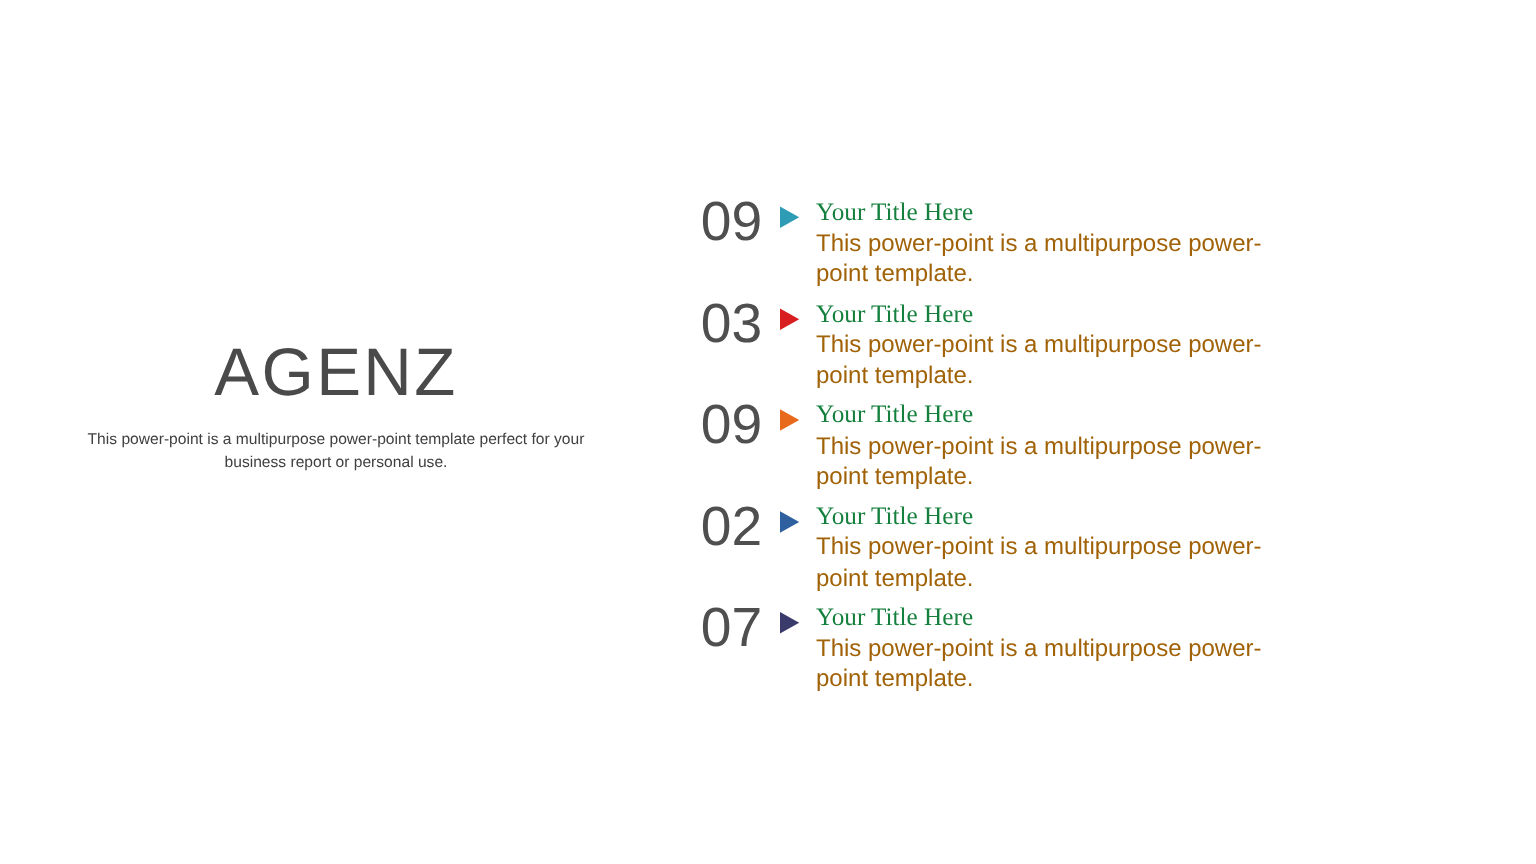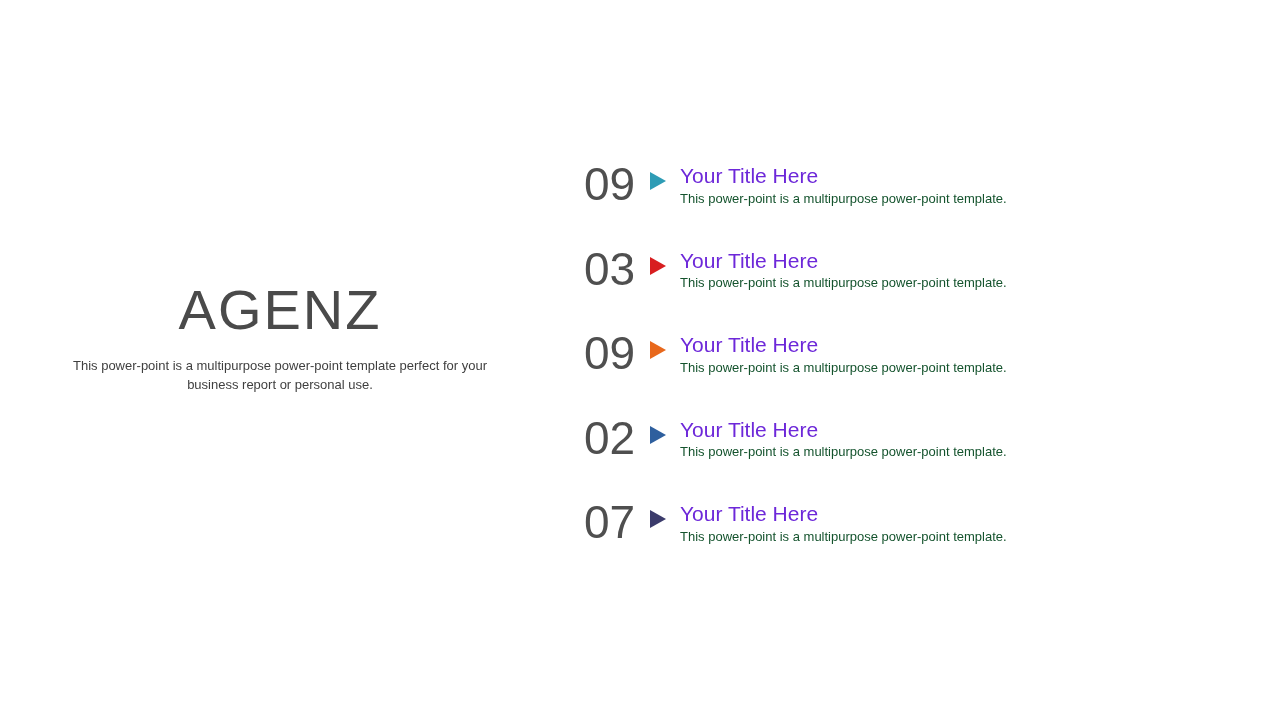--- a/index.html
+++ b/index.html
@@ -84,28 +84,29 @@
     border-bottom: 9px solid transparent;
     border-left: 16px solid #2e9cb5;
   }
   .item-body {
     flex: 1 1 auto;
     padding-top: 6px;
   }
   .item-title {
     font-size: 21px;
     font-weight: 400;
-    color: #6d28d9;
+    color: #15803d;
     line-height: 1.18;
     margin: 0 0 2px 0;
+    font-family: Liberation Serif, serif;
   }
   .item-desc {
-    font-size: 13px;
+    font-size: 20px;
     font-weight: 400;
-    color: #14532d;
+    color: #a16207;
     line-height: 1.28;
     margin: 0;
     max-width: 372px;
   }
 </style>
 </head>
 <body>
 
 <div class="slide">
 

